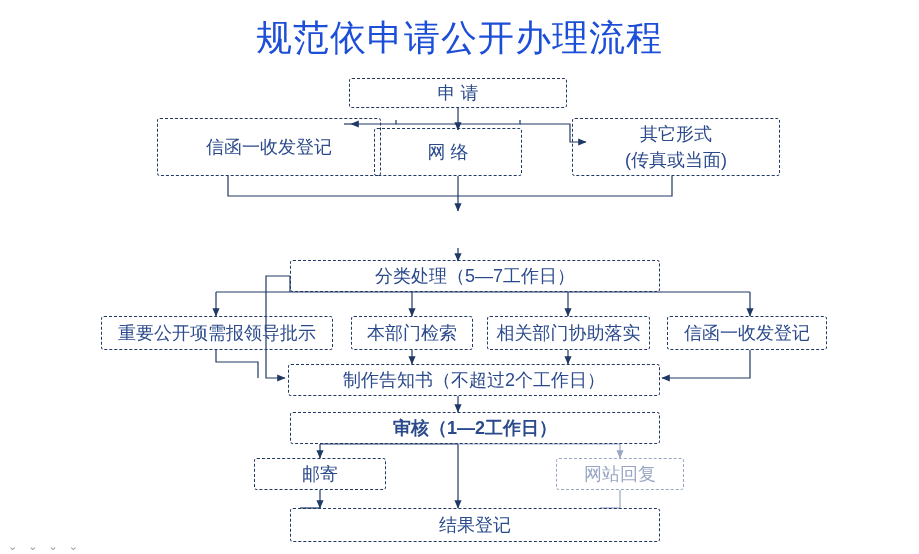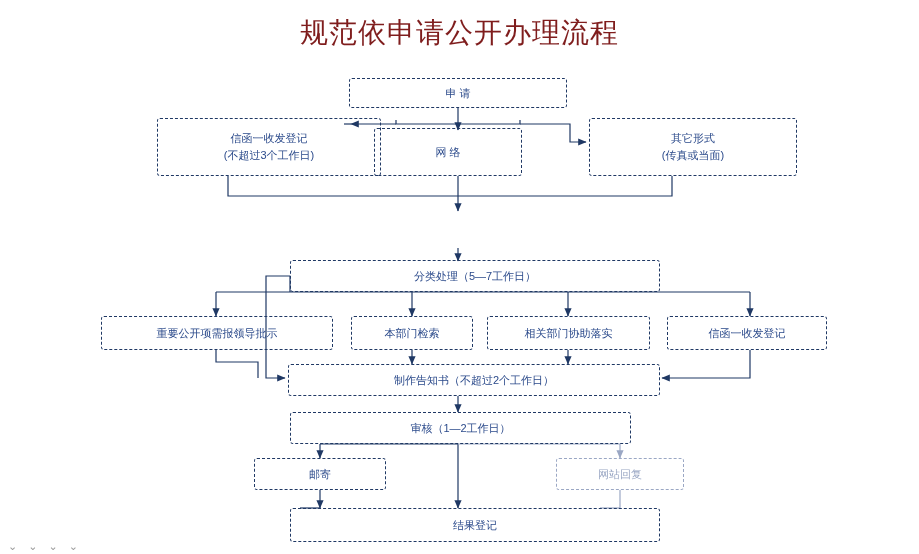--- a/index.html
+++ b/index.html
@@ -19,34 +19,34 @@
     left: 0; top: 0;
     width: 919px;
     height: 554px;
   }
   .title {
     position: absolute;
     left: 0;
     top: 14px;
     width: 919px;
     text-align: center;
-    font-size: 28px;
-    color: #7f1d1d;
+    font-size: 36px;
+    color: #1d4ed8;
     font-family: "Liberation Serif", serif;
     letter-spacing: 1px;
     white-space: nowrap;
   }
   .node {
     position: absolute;
     box-sizing: border-box;
     border: 1px dashed #1f3864;
     border-radius: 3px;
     background: transparent;
     color: #2b4a8b;
-    font-size: 11px;
+    font-size: 18px;
     line-height: 1.35;
     display: flex;
     flex-direction: column;
     align-items: center;
     justify-content: center;
     text-align: center;
     font-family: "Liberation Sans", sans-serif;
     z-index: 3;
     white-space: nowrap;
   }
@@ -140,28 +140,27 @@
       <path d="M620,508 L600,508"></path>
     </g>
   </svg>
 
   <div class="node" style="left:349px; top:78px; width:218px; height:30px;">
     <span>申 请</span>
   </div>
 
   <div class="node" style="left:117px; top:118px; width:224px; height:58px;margin-left:40px;">
     <span>信函一收发登记</span>
-    <span class="l2">(不超过3个工作日)</span>
   </div>
 
   <div class="node" style="left:374px; top:128px; width:148px; height:48px;">
     <span>网 络</span>
   </div>
 
-  <div class="node" style="left:589px; top:118px; width:208px; height:58px;">
+  <div class="node" style="left:572px; top:118px; width:208px; height:58px;">
     <span>其它形式</span>
     <span class="l2">(传真或当面)</span>
   </div>
 
 
   <div class="node" style="left:290px; top:260px; width:370px; height:32px;">
     <span>分类处理（5—7工作日）</span>
   </div>
 
   <div class="node" style="left:101px; top:316px; width:232px; height:34px;">
@@ -177,21 +176,21 @@
   </div>
 
   <div class="node" style="left:667px; top:316px; width:160px; height:34px;">
     <span>信函一收发登记</span>
   </div>
 
   <div class="node" style="left:288px; top:364px; width:372px; height:32px;">
     <span>制作告知书（不超过2个工作日）</span>
   </div>
 
-  <div class="node" style="left:290px; top:412px; width:341px; height:32px;">
+  <div class="node" style="left:290px; top:412px; width:370px; height:32px;font-weight:bold;">
     <span>审核（1—2工作日）</span>
   </div>
 
   <div class="node" style="left:254px; top:458px; width:132px; height:32px;">
     <span>邮寄</span>
   </div>
 
   <div class="node faded" style="left:556px; top:458px; width:128px; height:32px;">
     <span>网站回复</span>
   </div>

